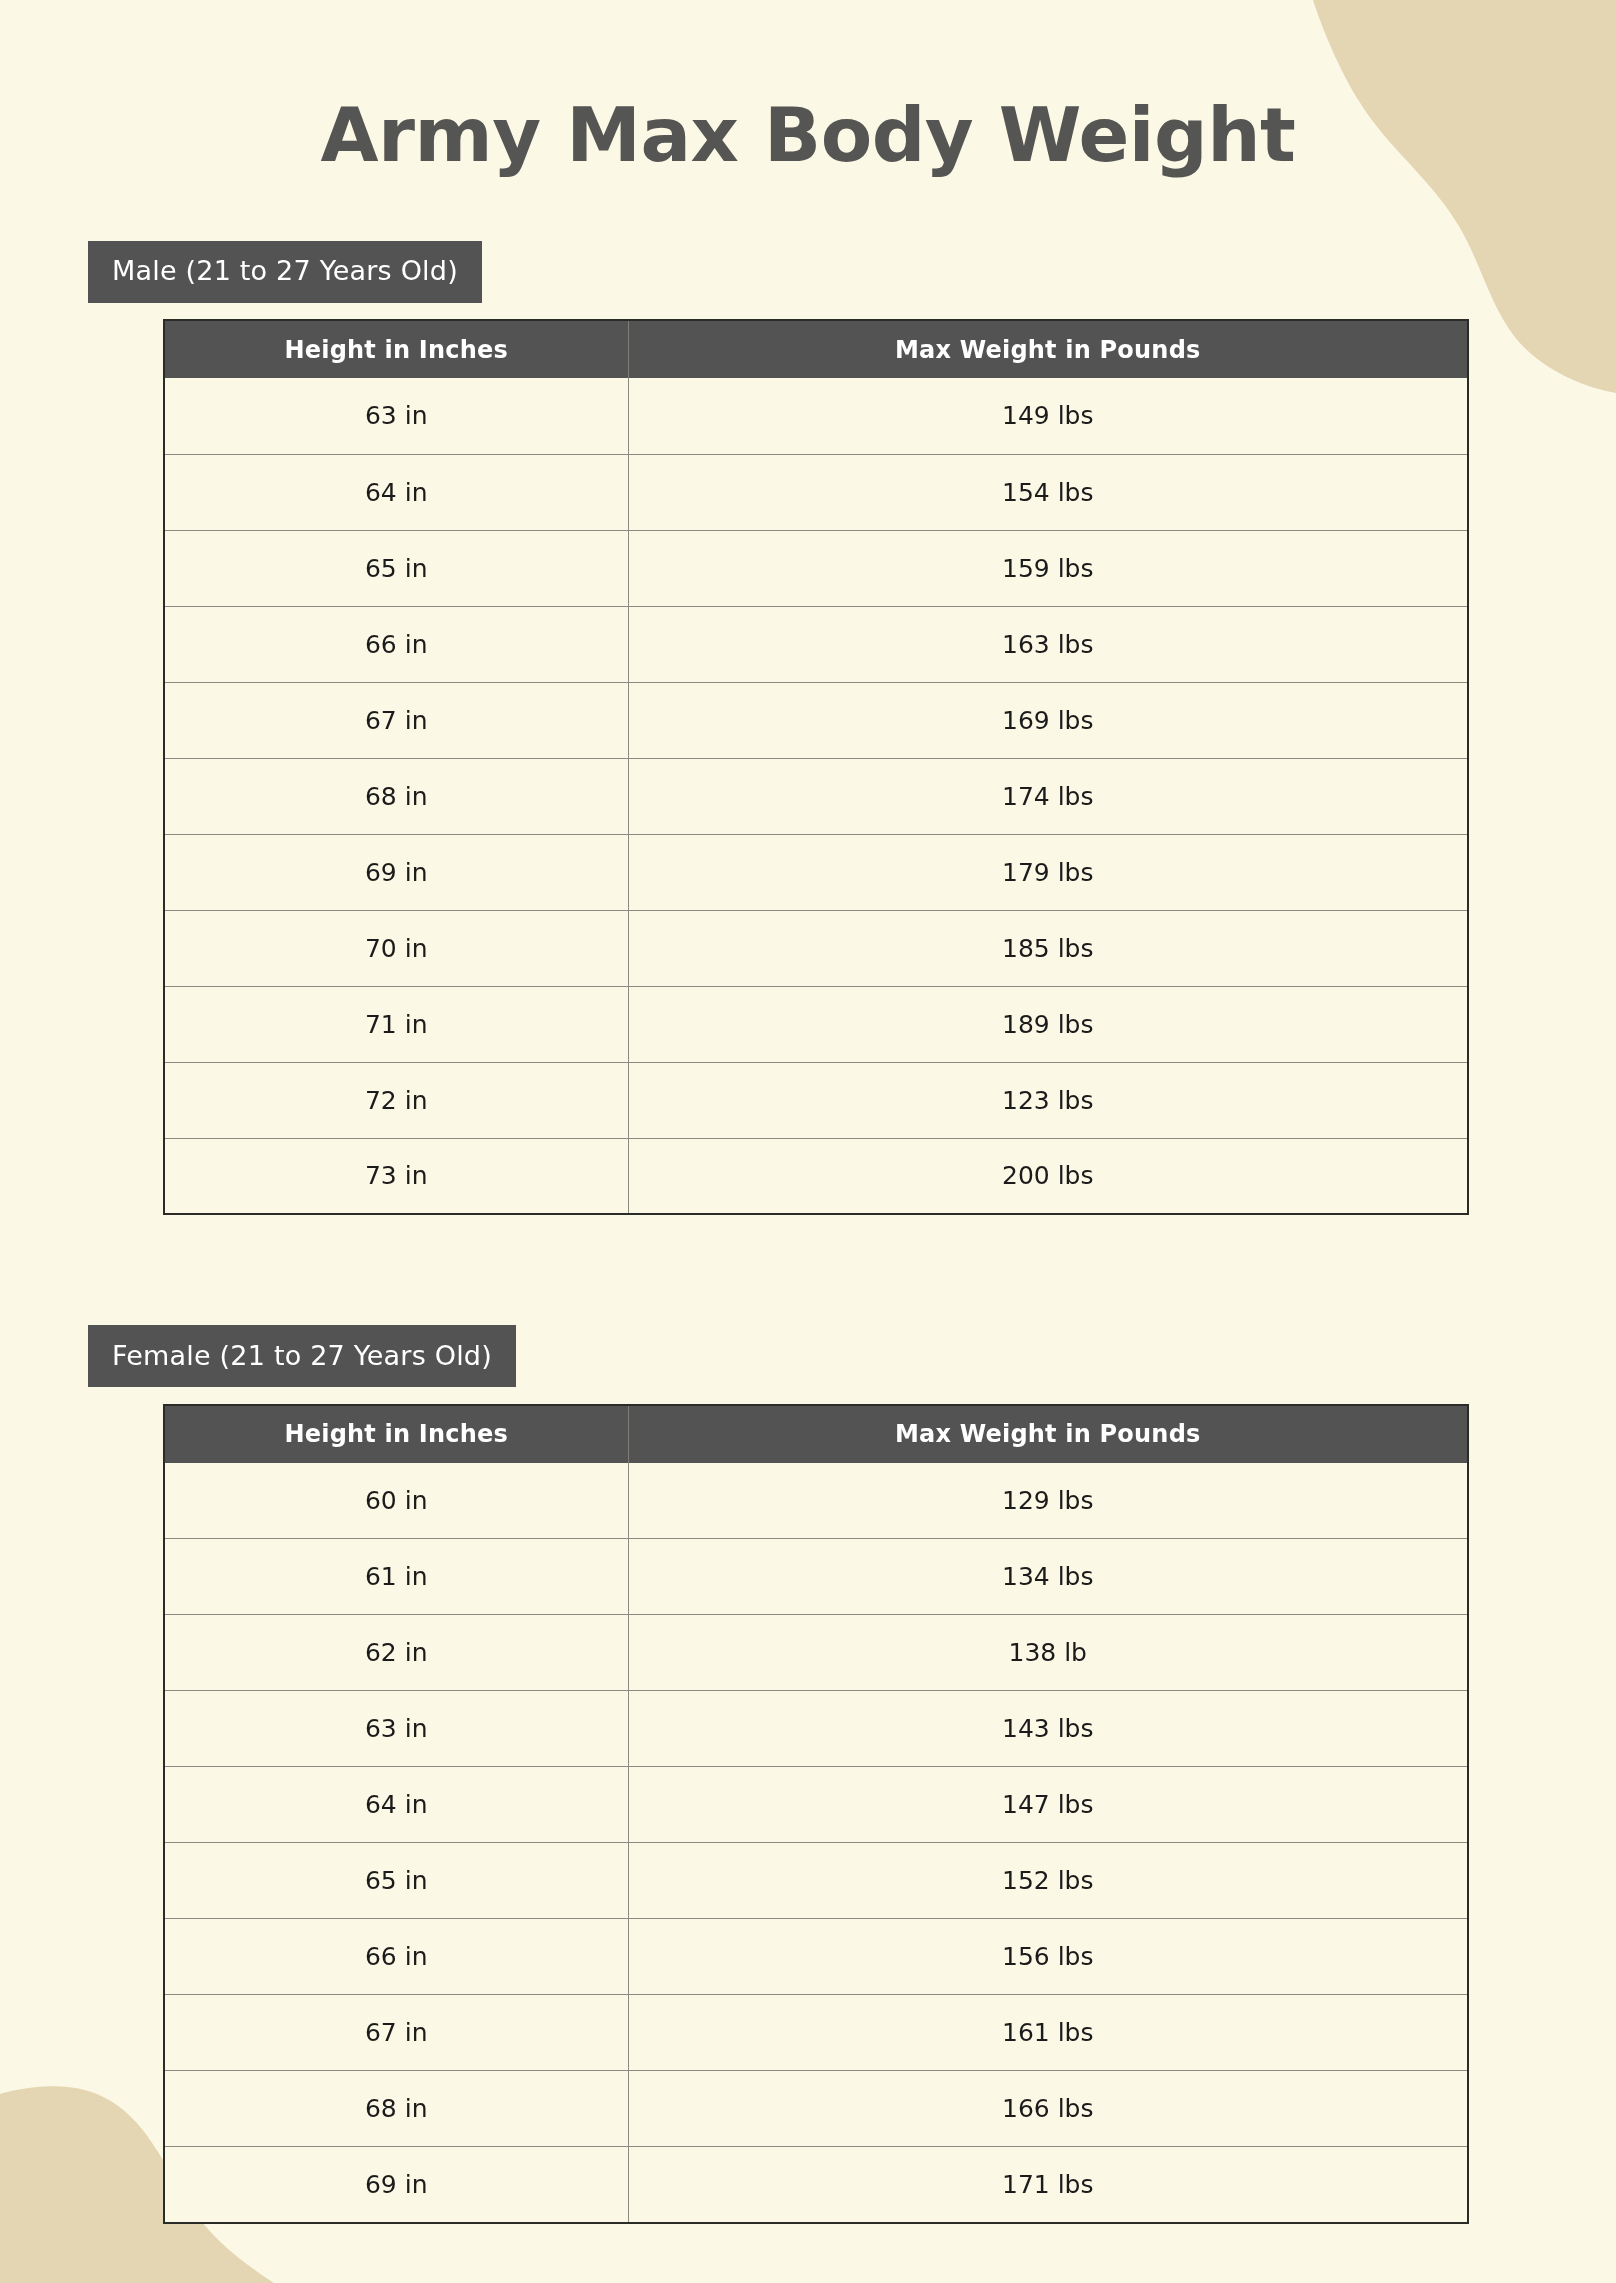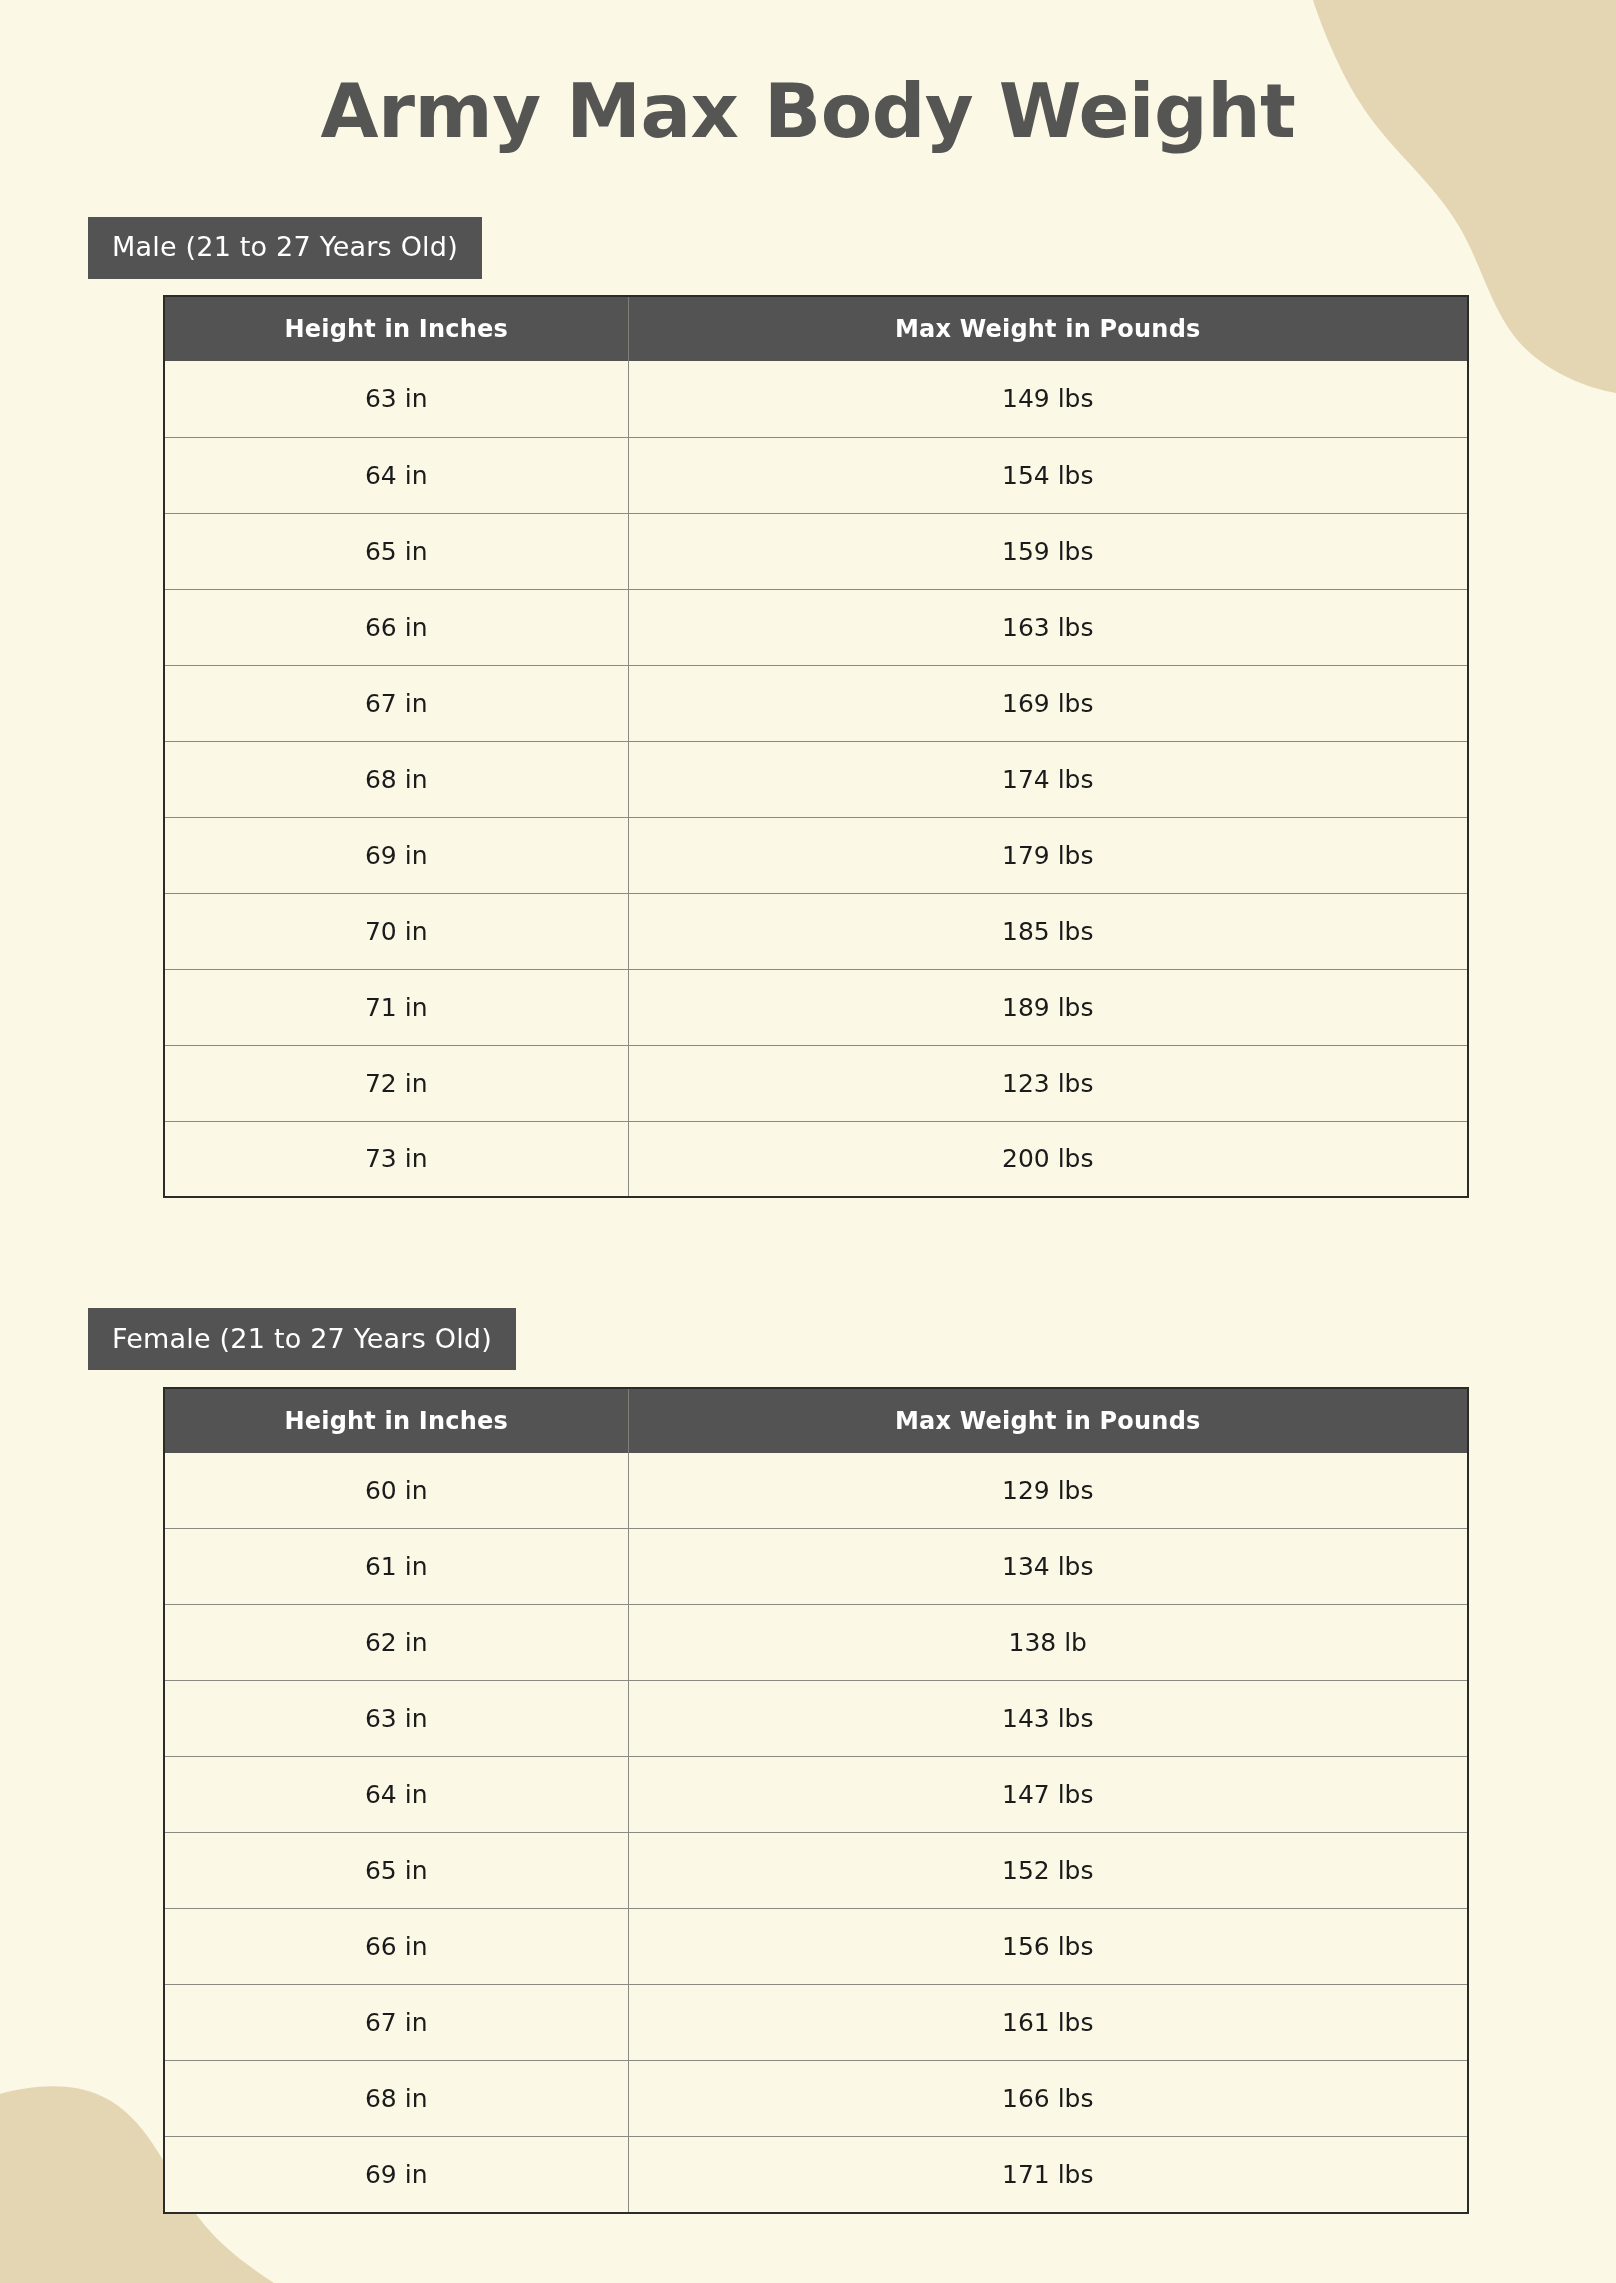--- a/index.html
+++ b/index.html
@@ -35,21 +35,21 @@
     padding: 0;
   }
 
   .page-title {
     text-align: center;
     font-family: "DejaVu Sans", sans-serif;
     font-weight: bold;
     font-size: 75px;
     letter-spacing: -0.5px;
     color: #555553;
-    padding-top: 72px;
+    padding-top: 96px;
     line-height: 1.05;
   }
 
   
   .section { position: relative; }
 
   .section-male   { margin-top: 66px; }
   .section-female { margin-top: 110px; }
 
   .section-badge {
@@ -76,21 +76,21 @@
 
   .data-table col.c-height { width: 464px; }
   .data-table col.c-weight { width: 840px; }
 
   .data-table thead th {
     background: #535353;
     color: #FFFFFF;
     font-family: "DejaVu Sans", sans-serif;
     font-weight: bold;
     font-size: 24px;
-    height: 65px;
+    height: 58px;
     text-align: center;
     vertical-align: middle;
     letter-spacing: 0.2px;
   }
 
   .data-table thead th + th {
     border-left: 1.8px solid #7e7e76;
   }
 
   .data-table tbody td {

